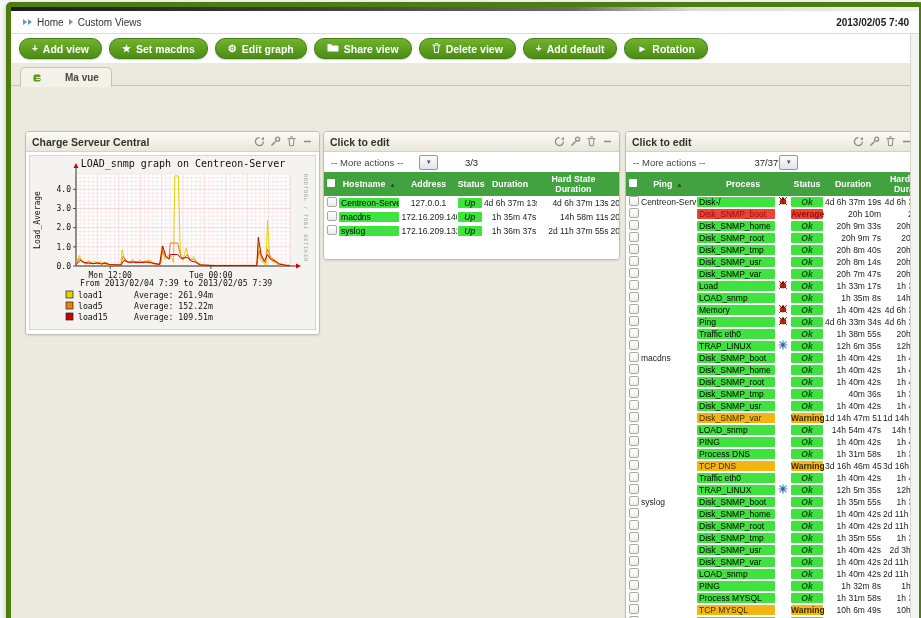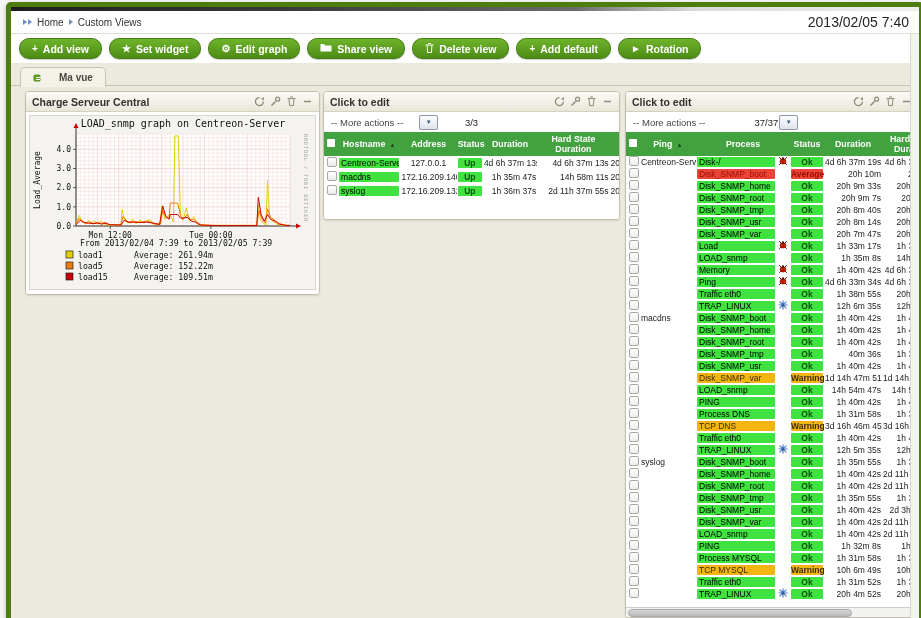--- a/index.html
+++ b/index.html
@@ -7,36 +7,36 @@
   .window{position:absolute;left:6px;top:2px;width:908px;height:612px;background:#fff;
     border:5px solid #4d7c0f;border-radius:5px;box-shadow:0 2px 5px rgba(0,0,0,.25);overflow:hidden;}
   .top-strip{height:4px;background:linear-gradient(90deg,#1d1d1d 0%,#3a3a3a 30%,#6b6b6b 62%,#d9d9d9 75%,#efefef 100%);}
   
   .breadcrumb-bar{height:22px;display:flex;align-items:center;padding:0 10px;background:#fff;
     border-bottom:1px solid #dddbd2;font-size:10px;color:#333;}
   .crumb-arrow{width:0;height:0;border-left:4px solid #7191bb;border-top:3.5px solid transparent;
     border-bottom:3.5px solid transparent;display:inline-block;margin:0 2px;}
   .crumb-arrow.second{margin-left:-1px;}
   .crumb{margin:0 3px;}
-  .date{margin-left:auto;font-size:14px;color:#222;font-weight:normal;}
+  .date{margin-left:auto;font-size:10px;color:#222;font-weight:bold;}
   
   .toolbar{height:29px;display:flex;align-items:center;padding:0 8px;background:#fff;border-bottom:1px solid #e3e0d5;}
   .btn{display:inline-flex;align-items:center;gap:5px;height:19px;padding:0 12px;margin-right:7px;
     background:linear-gradient(#6fb32b,#4c8c15);border:1px solid #447e12;border-radius:10px;
     color:#fff;font-size:10.5px;font-weight:bold;cursor:pointer;box-shadow:0 1px 1px rgba(0,0,0,.2);}
   .btn .bi{font-size:10px;line-height:1;}
   
   .content{position:absolute;left:0;right:0;top:56px;bottom:0;background:#eceade;}
   .tab-bar{height:23px;padding:3px 0 0 9px;border-bottom:1px solid #c8c4b2;box-sizing:border-box;}
-  .tab{display:inline-flex;align-items:center;gap:16px;height:19px;padding:0 12px;background:#f3f1e8;
+  .tab{display:inline-flex;align-items:center;gap:22px;height:19px;padding:0 12px;background:#f3f1e8;
     border:1px solid #c8c4b2;border-bottom:none;border-radius:5px 5px 0 0;font-size:10px;font-weight:bold;
     color:#4a4a42;position:relative;top:1px;cursor:pointer;}
   
   .widget{position:absolute;background:#fff;border:1px solid #c3bfae;border-radius:4px;
-    box-shadow:0 1px 2px rgba(0,0,0,.1);overflow:hidden;}
+    box-shadow:0 1px 2px rgba(0,0,0,.1);overflow:hidden;margin-top:40px;}
   .w-graph{left:14px;top:28px;width:293px;height:202px;}
   .w-hosts{left:312px;top:28px;width:295px;height:127px;}
   .w-services{left:614px;top:28px;width:292px;height:525px;}
   .w-head{height:19px;display:flex;align-items:center;padding:0 6px;
     background:linear-gradient(#fcfbf7,#e9e6d9);border-bottom:1px solid #d6d2c2;}
   .w-title{font-size:10.5px;font-weight:bold;color:#33332e;}
   .w-icons{margin-left:auto;display:flex;align-items:center;gap:5px;}
   .w-icons .wic{width:11px;height:11px;cursor:pointer;display:inline-block;}
   .w-body{position:relative;background:#fff;height:calc(100% - 20px);overflow:hidden;}
   
@@ -57,21 +57,21 @@
   table.mon td{padding:0 1px;white-space:nowrap;overflow:hidden;vertical-align:middle;}
   .hosts-table{width:346px;} .hosts-table tr{height:14px;}
   .svc-table{width:316px;} .svc-table tr{height:12px;}
   .cb{display:inline-block;width:8px;height:8px;border:1px solid #a9a9a2;border-radius:2px;
     background:linear-gradient(#fff,#ececec);margin-left:2px;cursor:pointer;}
   .cb-head{display:inline-block;width:8px;height:8px;border-radius:1px;background:#fff;cursor:pointer;}
   .sort{font-size:6.5px;margin-left:4px;color:#1d4d1d;}
   .blk{display:block;height:10px;line-height:10px;padding:0 2px;border-radius:1px;color:#000;
     overflow:hidden;white-space:nowrap;cursor:pointer;}
   .pill{display:block;height:10px;line-height:10px;text-align:center;border-radius:1px;font-weight:bold;}
-  .lv-ok{background:#3fe23f;} .pill.lv-ok{color:#0b520b;}
+  .lv-ok{background:#3fe23f;} .pill.lv-ok{color:#0b520b;font-style:italic;}
   .lv-critical{background:#ea4338;color:#9c0f00;} .pill.lv-critical{color:#9c0f00;}
   .lv-warning{background:#f3b50f;color:#3c2d00;} .pill.lv-warning{color:#3c2d00;}
   td.dur{text-align:right;padding-right:4px;}
   td.ctr{text-align:center;}
   td.hostlbl{padding-left:4px;}
   .icon-slot{width:11px;height:10px;display:inline-block;}
   
   .hscroll{position:absolute;left:0;right:0;bottom:0;height:9px;background:#f2f2f0;border-top:1px solid #ccc;}
   .hscroll .thumb{position:absolute;left:2px;top:1px;height:6px;width:76%;
     background:linear-gradient(#d6d6d6,#b9b9b9);border:1px solid #aaa;border-radius:4px;cursor:pointer;}
@@ -95,21 +95,21 @@
     <span class="date">2013/02/05 7:40</span>
   </div>
 
   <div class="toolbar">
     <span class="btn">
       <span class="bi">+</span>
       <span>Add view</span>
     </span>
     <span class="btn">
       <span class="bi">★</span>
-      <span>Set widget</span>
+      <span>Set macdns</span>
     </span>
     <span class="btn">
       <span class="bi">⚙</span>
       <span>Edit graph</span>
     </span>
     <span class="btn">
       <span class="bi"><svg width="12" height="9" viewBox="0 0 12 9">
             <path d="M0.5 1h3.4l1.2 1.4h6.4v6H0.5z" fill="#fff"></path>
           </svg></span>
       <span>Share view</span>

